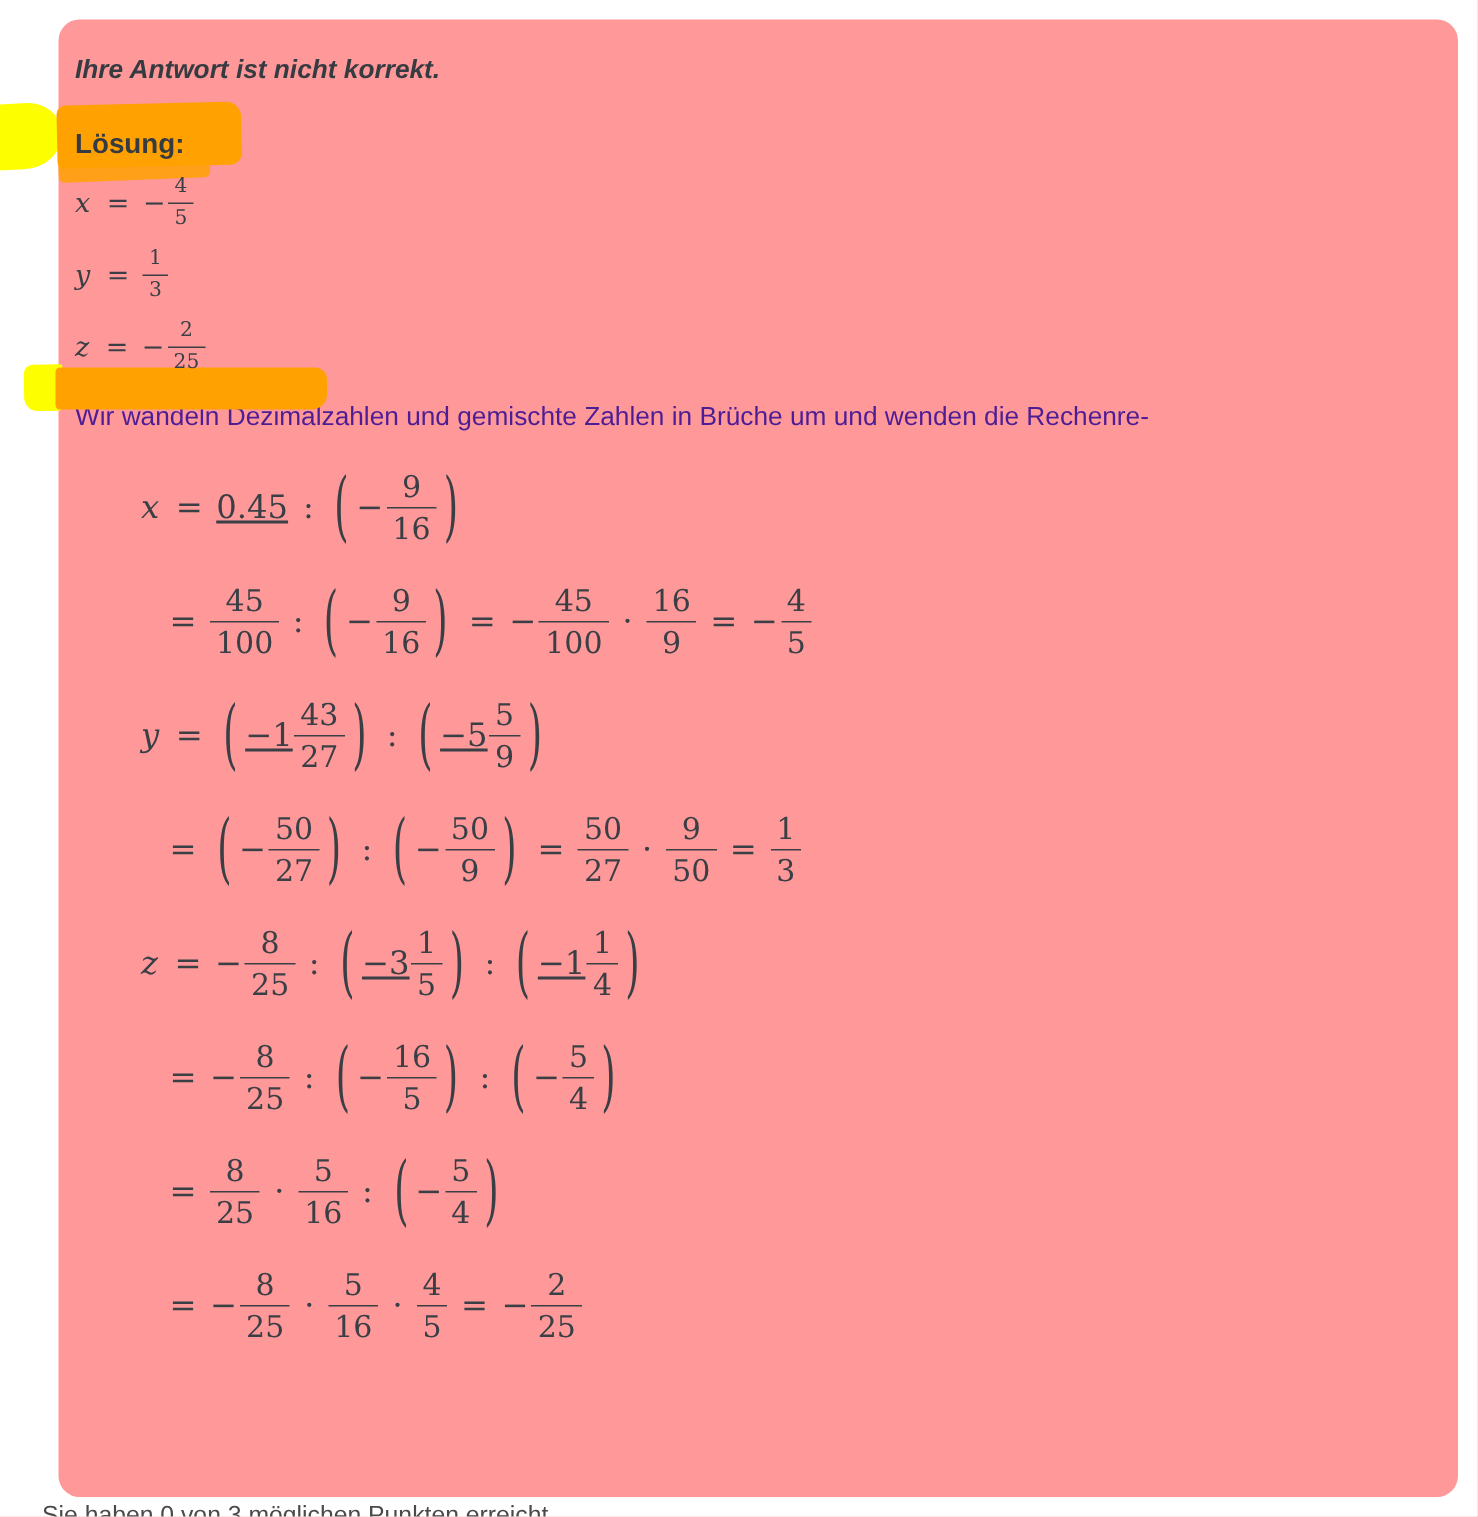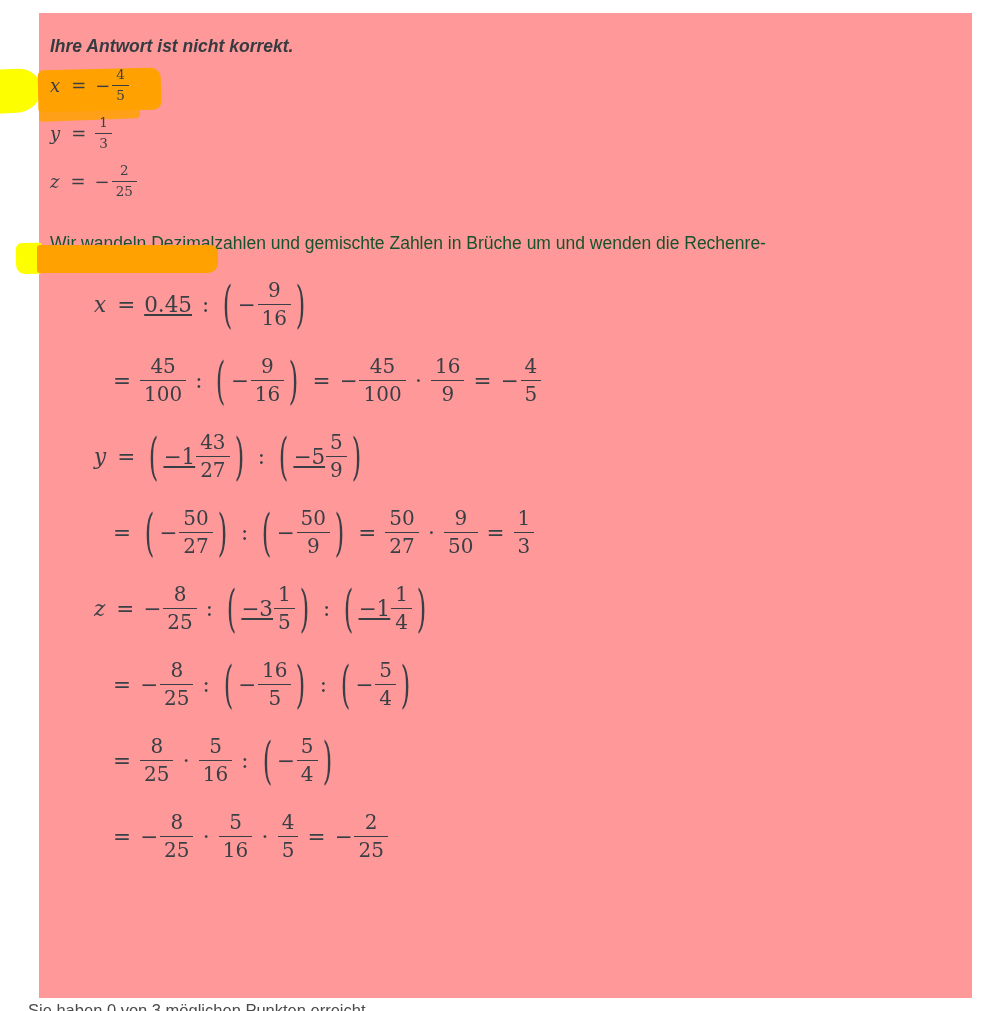--- a/index.html
+++ b/index.html
@@ -1,19 +1,19 @@
 <!DOCTYPE html>
 <html><head>
 <meta charset="utf-8">
 <style>
   html,body{margin:0;padding:0;width:985px;height:1011px;overflow:hidden;background:#ffffff;
     font-family:"Liberation Sans",sans-serif;position:relative;}
 
   .panel{position:absolute;left:39px;top:13px;width:933px;height:985px;background:#ff9898;
-    box-sizing:border-box;padding:22px 11px 0 11px;}
+    box-sizing:border-box;padding:22px 11px 0 11px;border-radius:14px;}
 
   .status{font-size:17.5px;font-weight:bold;font-style:italic;color:#363b41;line-height:22px;}
 
   .hl{position:absolute;z-index:1;pointer-events:none;}
   .hl-y1{left:-16px;top:69px;width:57px;height:44px;background:#fdff00;
     border-radius:14px 22px 26px 18px / 16px 20px 22px 16px;transform:rotate(-3deg);}
   .hl-o1a{left:38px;top:69px;width:123px;height:42px;background:#ffa101;
     border-radius:6px 10px 8px 4px;transform:rotate(-1.3deg);}
   .hl-o1b{left:39px;top:103px;width:101px;height:17px;background:#ffa101;opacity:.85;
     border-radius:4px;transform:rotate(-2.2deg);}
@@ -34,21 +34,21 @@
   .mu{margin-right:2px;}
   .frac{display:inline-flex;flex-direction:column;text-align:center;}
   .frac .num{display:block;padding:0 4px 2px;border-bottom:1.5px solid currentColor;}
   .frac .den{display:block;padding:2px 4px 0;}
 
   
   .sol-line{position:relative;z-index:2;height:40px;margin-top:8px;font-size:18px;}
   .sol-line .frac{font-size:13.5px;line-height:1.15;}
 
   
-  .expl{margin-top:28px;font-size:17.5px;line-height:28px;color:#14532d;}
+  .expl{margin-top:12px;font-size:17.5px;line-height:28px;color:#4c1d95;}
   .expl span{display:block;}
 
   
   .math-block{margin-top:16px;display:flex;flex-direction:column;gap:14px;}
   .math-line{height:62px;overflow:visible;font-size:21.5px;}
   .math-line .frac{font-size:20px;line-height:1.12;}
   .ind-var{padding-left:44px;}
   .ind-eq{padding-left:54px;}
   .paren{display:inline-block;font-size:34px;line-height:1;font-weight:400;
     transform:scaleY(1.5) scaleX(0.72);margin:0 3px;}
@@ -61,20 +61,21 @@
 
 <div class="hl hl-y1"></div>
 <div class="hl hl-o1a"></div>
 <div class="hl hl-o1b"></div>
 <div class="hl hl-y2"></div>
 <div class="hl hl-o2"></div>
 
 <div class="panel">
   <div class="status">Ihre Antwort ist nicht korrekt.</div>
 
+  <div class="h-label sol-label">Lösung:</div>
 
   <div class="math-row sol-line">
       <span class="mi">x</span>
       <span class="mo">=</span>
       <span class="mu">−</span>
       <span class="frac">
         <span class="num">4</span>
         <span class="den">5</span>
       </span>
     </div>

